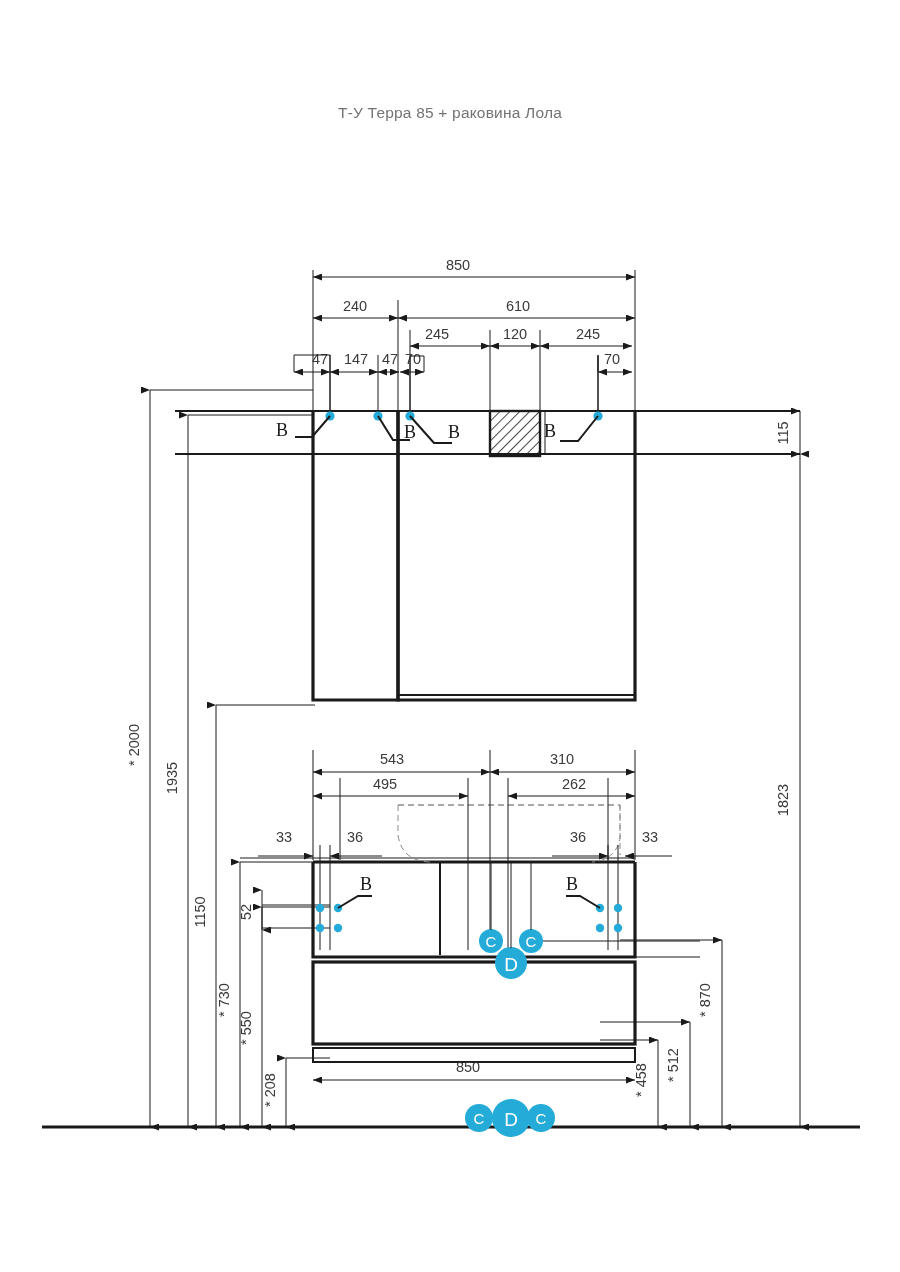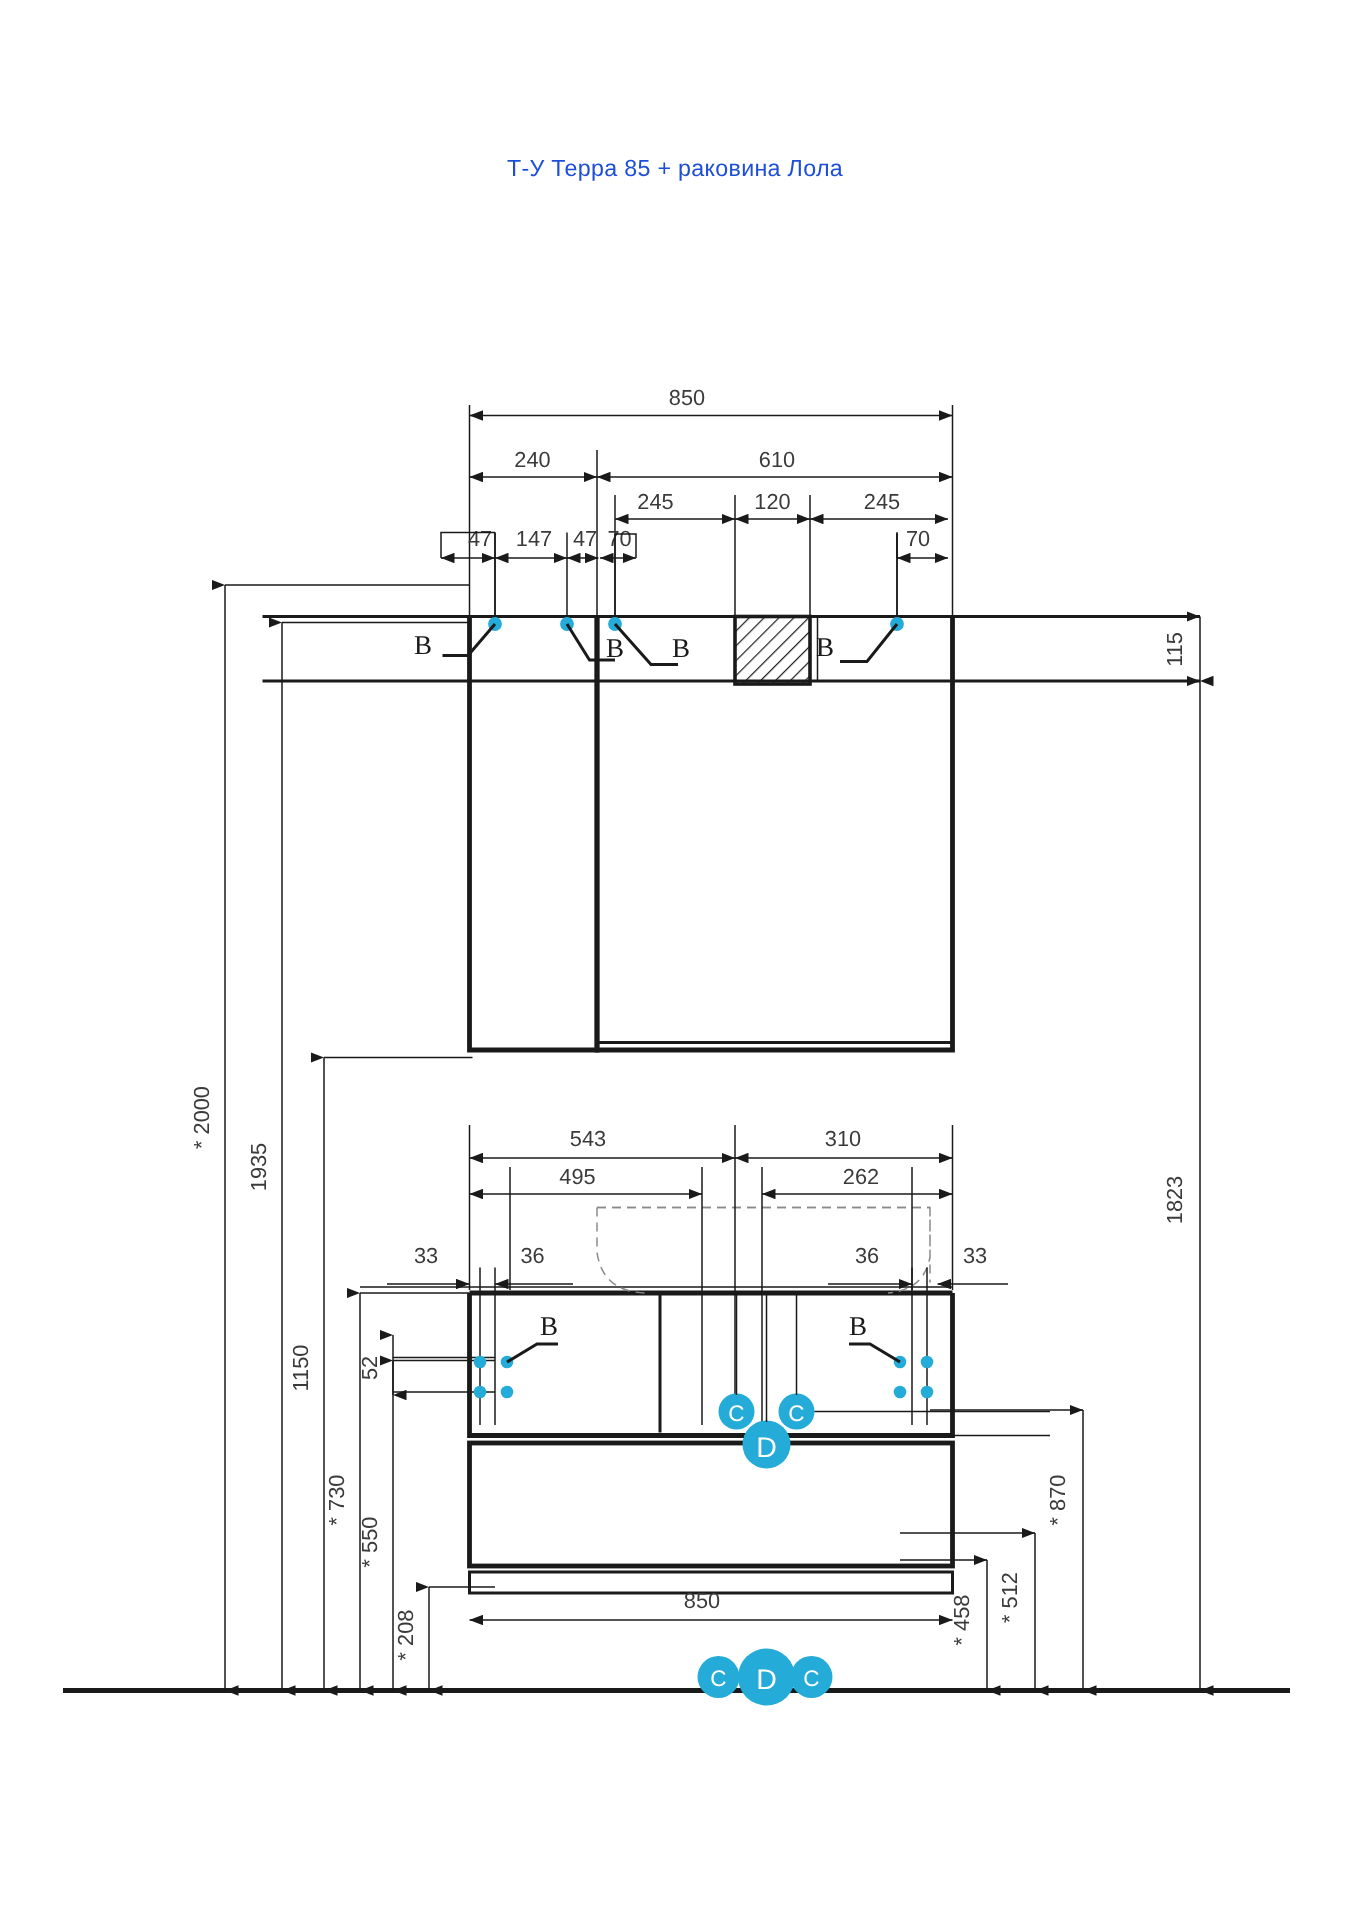--- a/index.html
+++ b/index.html
@@ -1,19 +1,19 @@
 <!DOCTYPE html>
 <html><head>
 <meta charset="utf-8">
 <style>
   html,body{margin:0;padding:0;background:#ffffff;}
   body{width:900px;height:1272px;font-family:"Liberation Sans",sans-serif;overflow:hidden;}
   #sheet{position:relative;width:900px;height:1272px;background:#fff;}
   #title{position:absolute;left:0;top:104px;width:900px;text-align:center;
-         font-size:15.5px;color:#1d4ed8;letter-spacing:.2px;}
+         font-size:15.5px;color:#737373;letter-spacing:.2px;}
   svg{position:absolute;left:0;top:0;}
   .ln{stroke:#1a1a1a;stroke-width:1;fill:none;}
   .thk{stroke:#1a1a1a;stroke-width:3.2;fill:none;}
   .med{stroke:#1a1a1a;stroke-width:2;fill:none;}
   .dim{stroke:#1a1a1a;stroke-width:1;fill:none;}
   .dash{stroke:#8a8a8a;stroke-width:1;fill:none;stroke-dasharray:6 4;}
   .dtxt{font-family:"Liberation Sans",sans-serif;font-size:14.5px;fill:#3a3a3a;}
   .dtxtv{font-family:"Liberation Sans",sans-serif;font-size:14.5px;fill:#3a3a3a;}
   .btxt{font-family:"Liberation Serif",serif;font-size:18px;fill:#1a1a1a;}
   .cyan{fill:#24abd8;}

